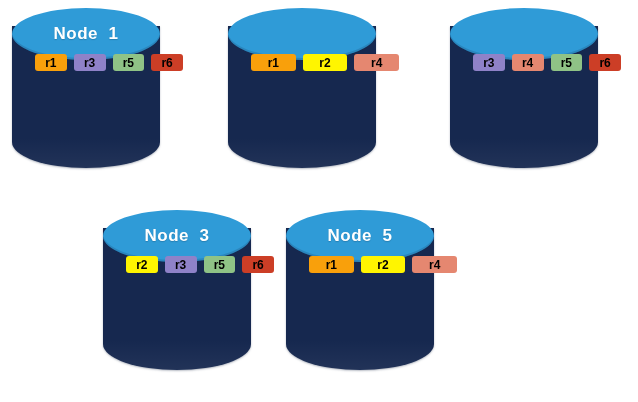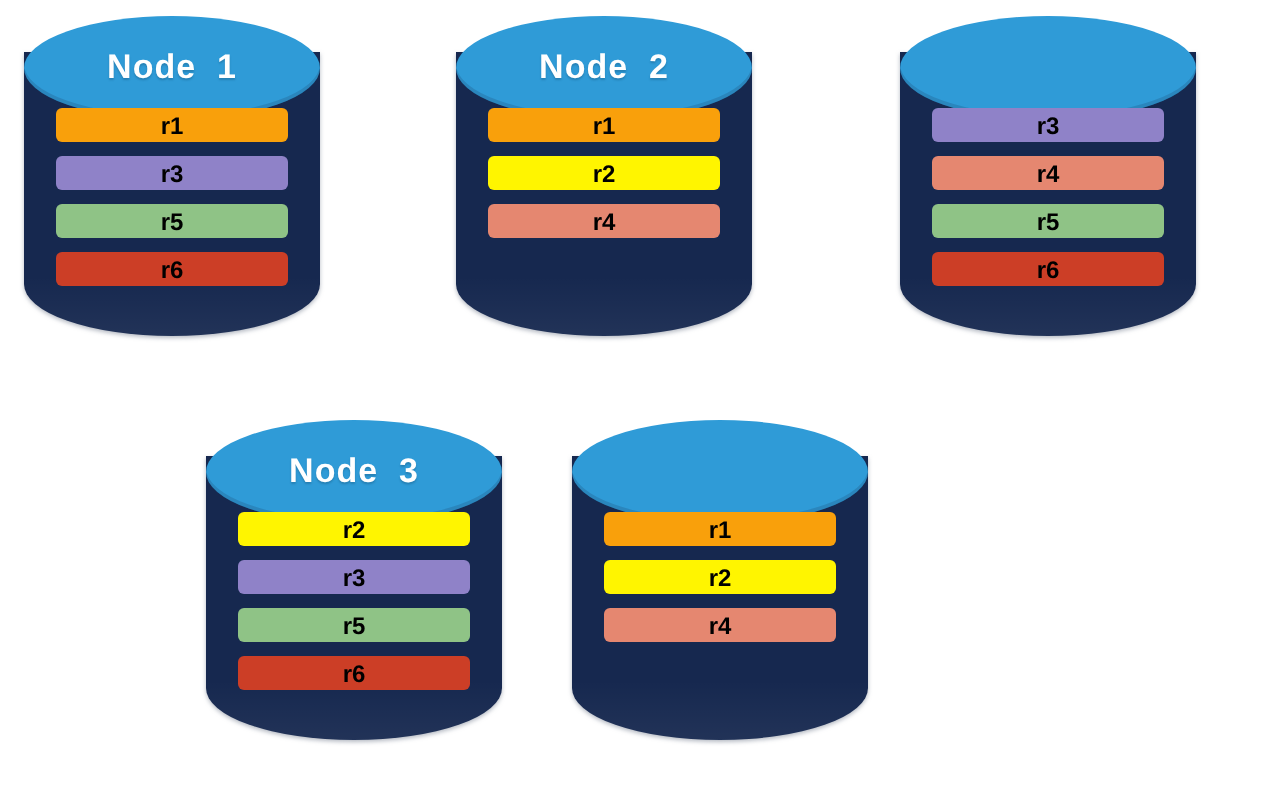--- a/index.html
+++ b/index.html
@@ -76,23 +76,24 @@
     white-space: pre;
     text-shadow: 0 1px 1px rgba(10,50,80,0.25);
   }
 
   .bars {
     position: absolute;
     left: 0;
     top: 46px;
     width: 148px;
     display: flex;
-    flex-direction: column;
+    flex-direction: row;
     align-items: center;
     gap: 7px;
+    padding-left: 23px;
   }
   .bar {
     width: 116px;
     height: 17px;
     border-radius: 3px;
     display: flex;
     align-items: center;
     justify-content: center;
     color: #000000;
     font-size: 12px;
@@ -115,21 +116,20 @@
         <div class="bar" style="background: rgb(143, 130, 200); color: rgb(0, 0, 0);">r3</div>
         <div class="bar" style="background: rgb(143, 195, 134); color: rgb(0, 0, 0);">r5</div>
         <div class="bar" style="background: rgb(204, 62, 38); color: rgb(0, 0, 0);">r6</div>
       </div>
     </div>
     <div class="node" style="left: 228px; top: 8px;">
       <div class="cyl-body" style="background: rgb(22, 40, 79);">
         <div class="cyl-bottom-shade"></div>
       </div>
       <div class="cyl-top" style="background: rgb(47, 155, 215);"></div>
-      <div class="cyl-title" style="color: rgb(255, 255, 255);">Node  2</div>
       <div class="bars">
         <div class="bar" style="background: rgb(249, 160, 11); color: rgb(0, 0, 0);">r1</div>
         <div class="bar" style="background: rgb(255, 245, 0); color: rgb(0, 0, 0);">r2</div>
         <div class="bar" style="background: rgb(229, 135, 112); color: rgb(0, 0, 0);">r4</div>
       </div>
     </div>
     <div class="node" style="left: 450px; top: 8px;">
       <div class="cyl-body" style="background: rgb(22, 40, 79);">
         <div class="cyl-bottom-shade"></div>
       </div>
@@ -152,19 +152,20 @@
         <div class="bar" style="background: rgb(143, 130, 200); color: rgb(0, 0, 0);">r3</div>
         <div class="bar" style="background: rgb(143, 195, 134); color: rgb(0, 0, 0);">r5</div>
         <div class="bar" style="background: rgb(204, 62, 38); color: rgb(0, 0, 0);">r6</div>
       </div>
     </div>
     <div class="node" style="left: 286px; top: 210px;">
       <div class="cyl-body" style="background: rgb(22, 40, 79);">
         <div class="cyl-bottom-shade"></div>
       </div>
       <div class="cyl-top" style="background: rgb(47, 155, 215);"></div>
+      <div class="cyl-title" style="color: rgb(255, 255, 255);">Node  5</div>
       <div class="bars">
         <div class="bar" style="background: rgb(249, 160, 11); color: rgb(0, 0, 0);">r1</div>
         <div class="bar" style="background: rgb(255, 245, 0); color: rgb(0, 0, 0);">r2</div>
         <div class="bar" style="background: rgb(229, 135, 112); color: rgb(0, 0, 0);">r4</div>
       </div>
     </div>
   </div>
 
 </body></html>

